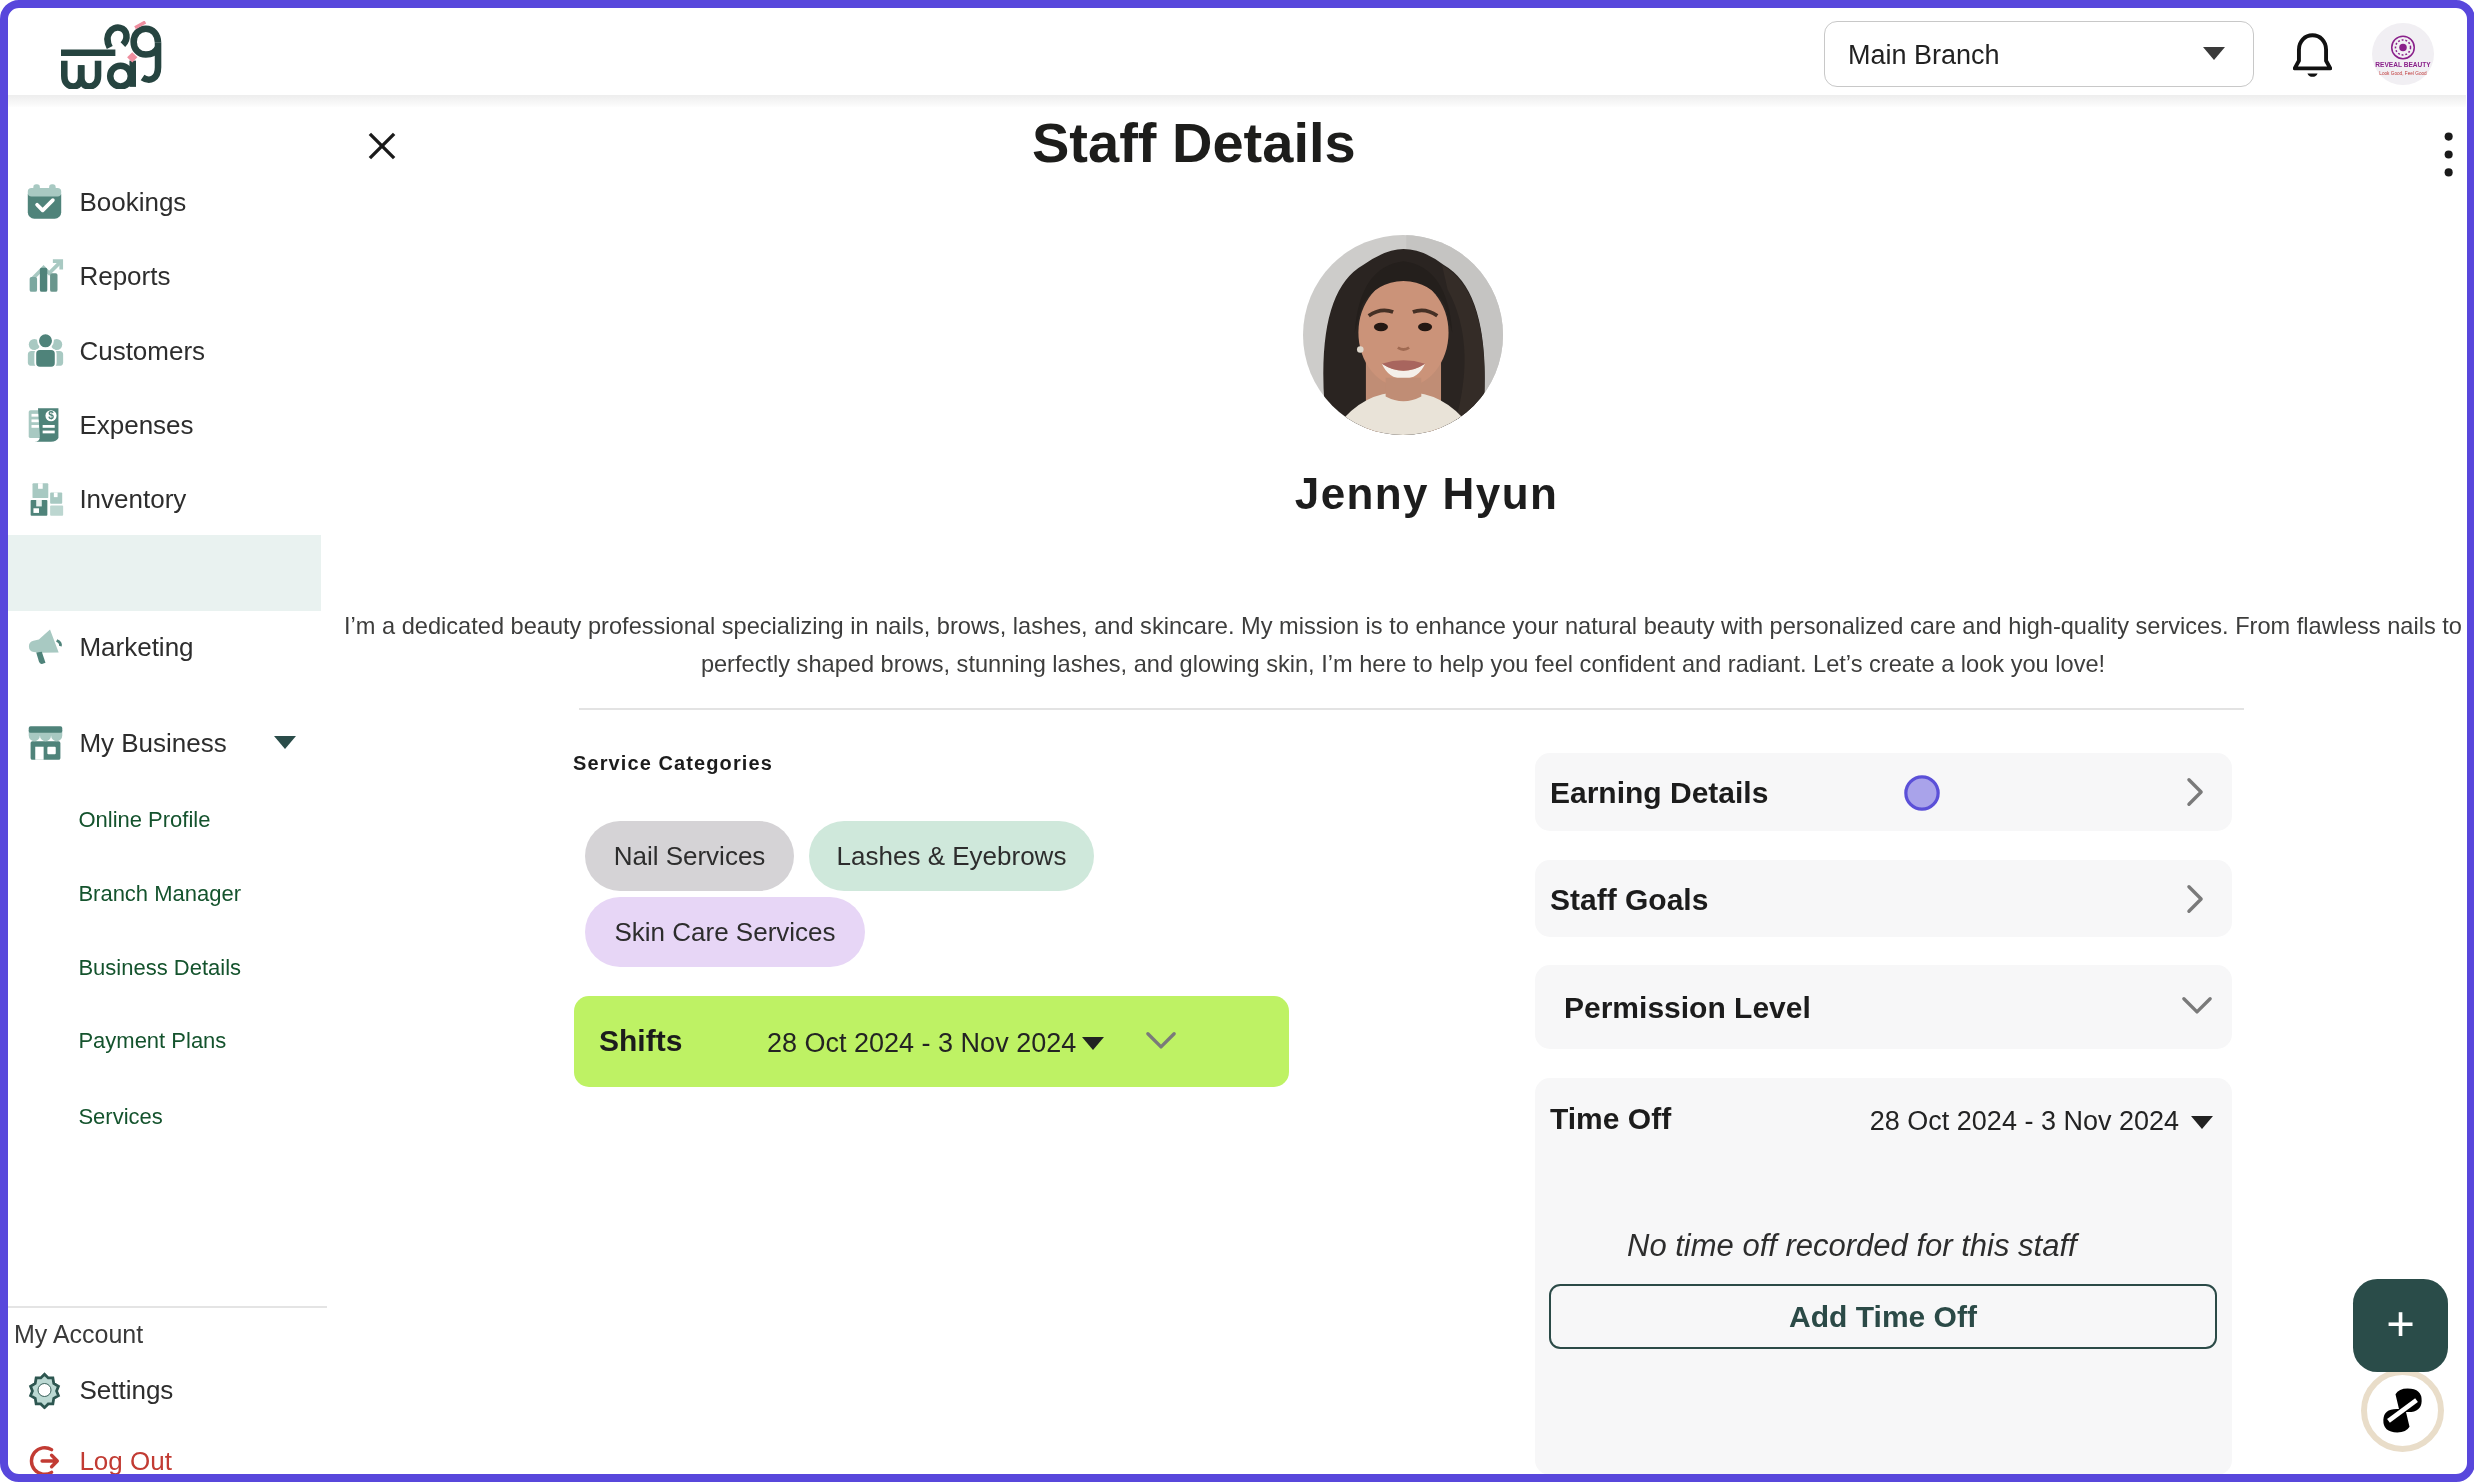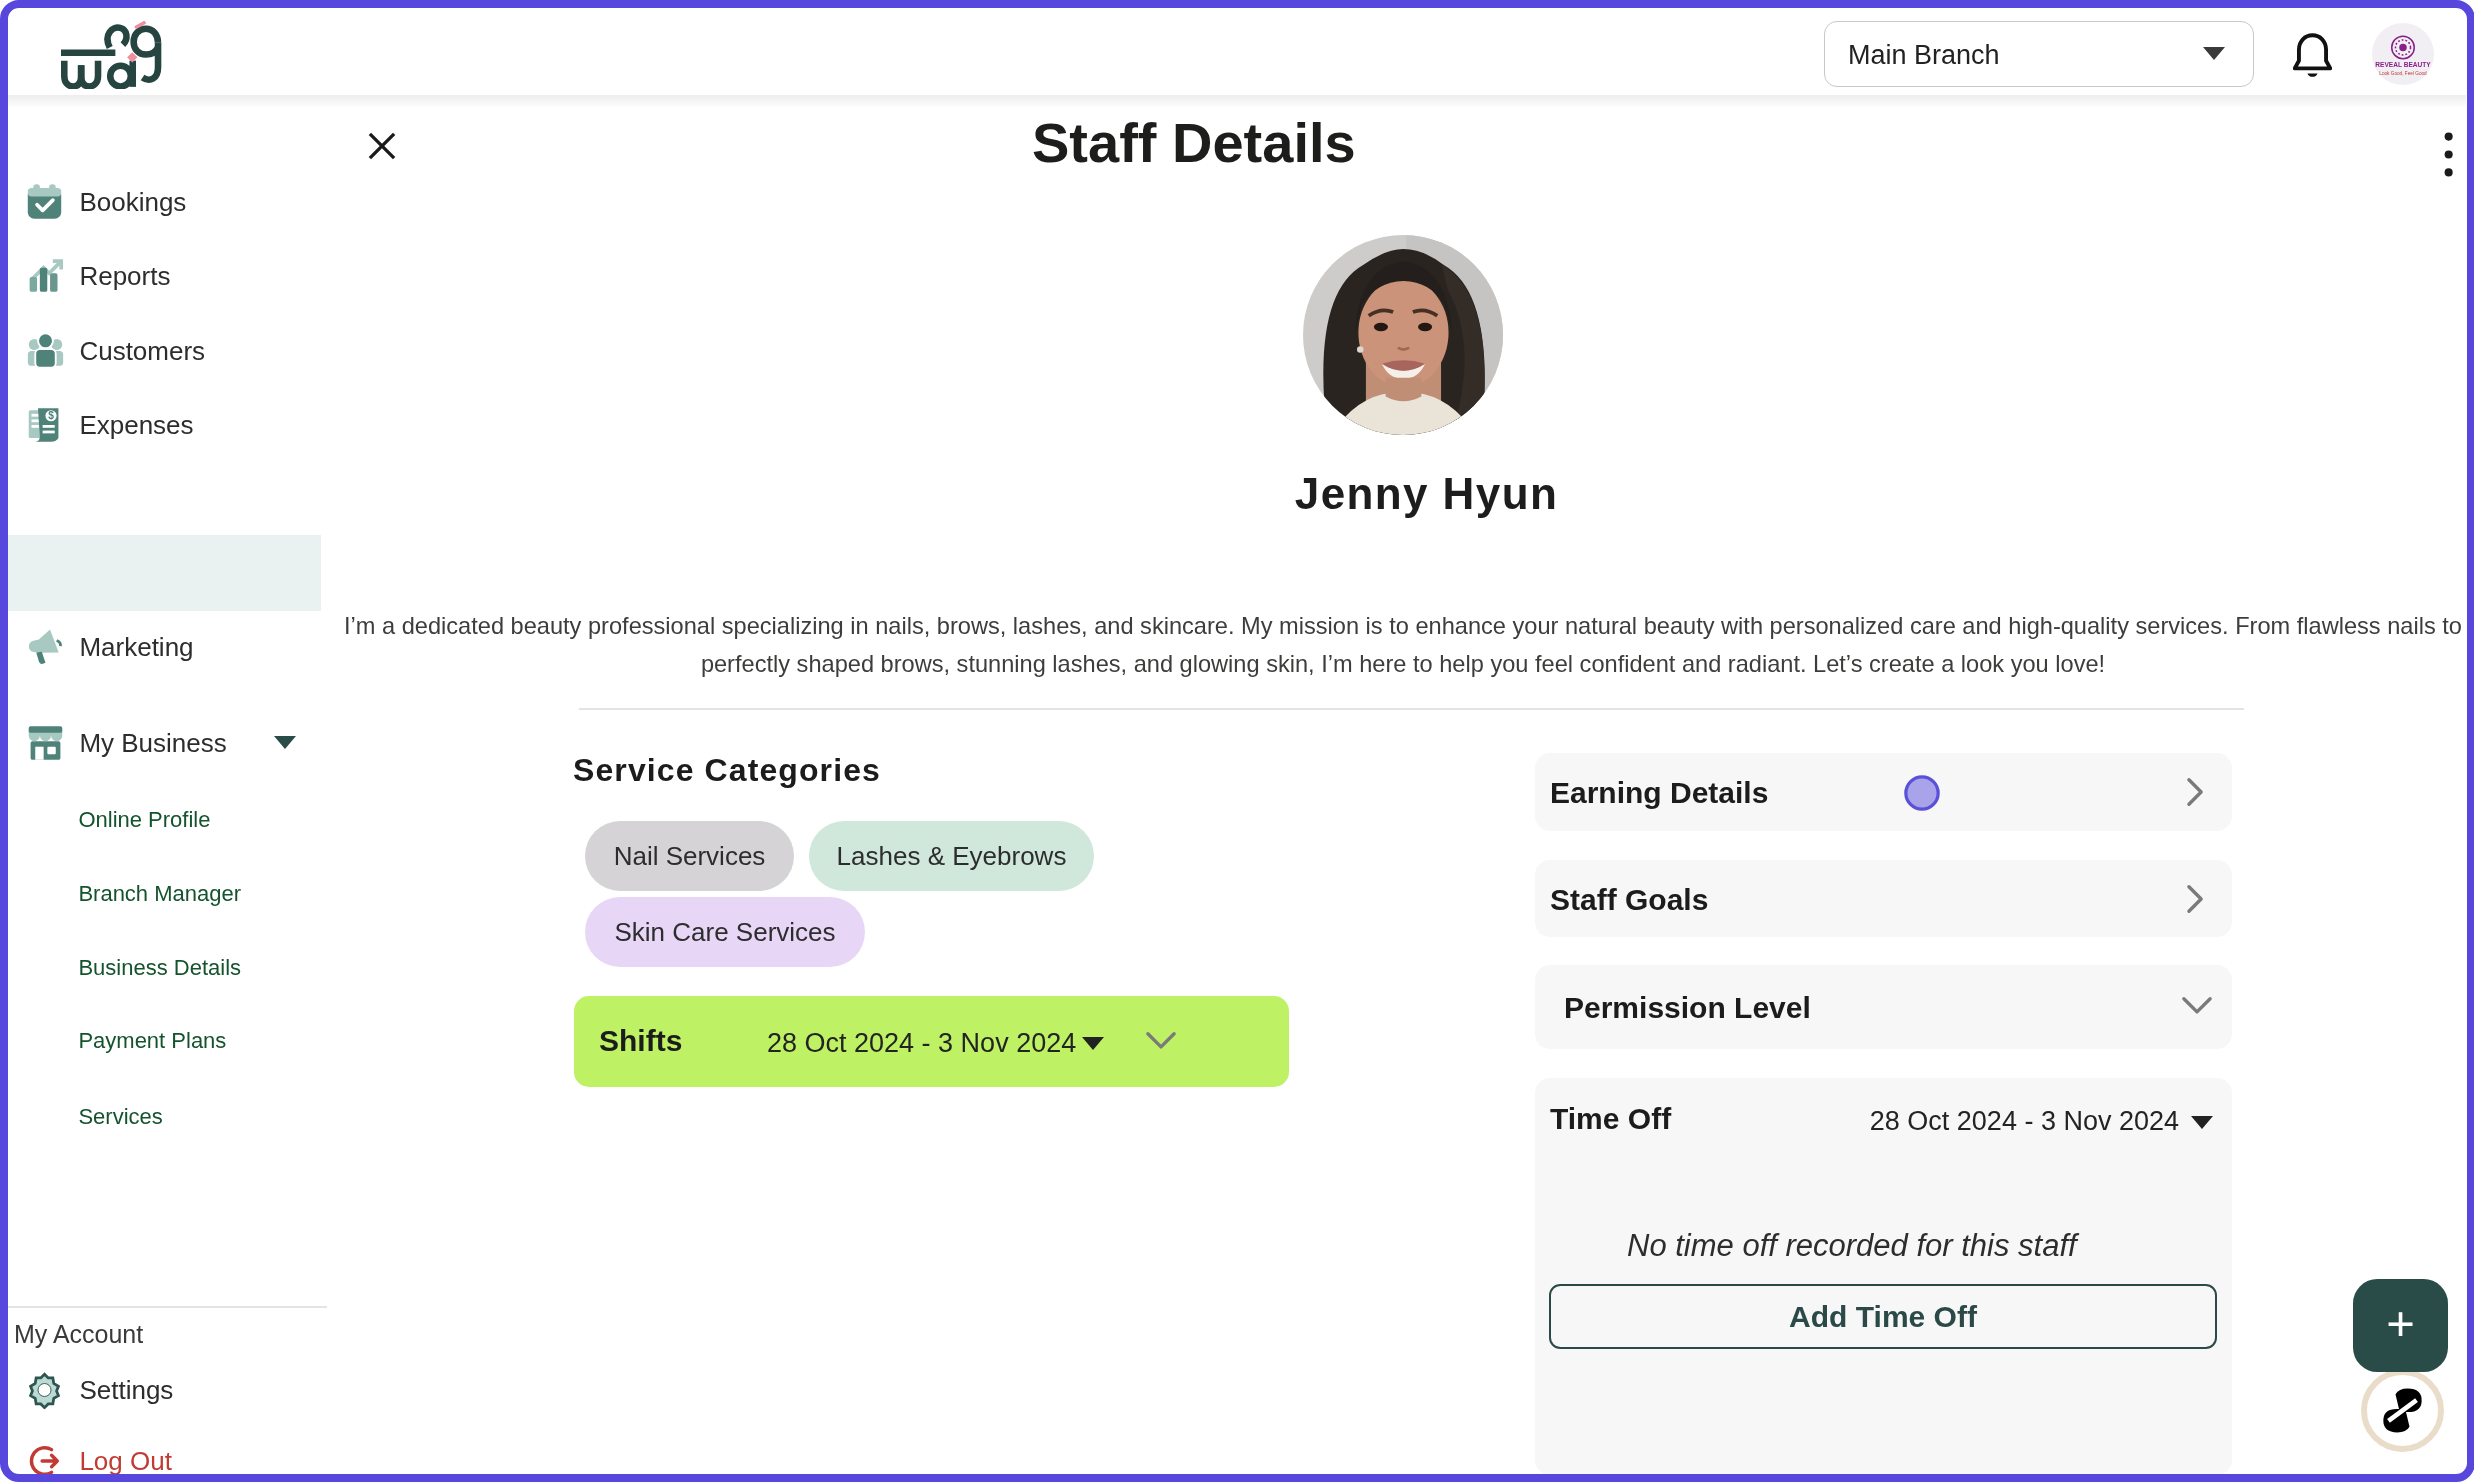--- a/index.html
+++ b/index.html
@@ -23,21 +23,21 @@
 #acctlbl{position:absolute;left:5.6px;top:1224px;font-size:25px;color:#3a3a3a}
 
 #xbtn line{stroke:#1a1a1a;stroke-width:3.6}
 #dots3 circle{fill:#1a1a1a}
 #title{position:absolute;left:1032px;top:110px;width:750px;text-align:left;font-size:56px;font-weight:700;color:#1d1d1b;letter-spacing:0px}
 #name{position:absolute;left:1056px;top:469px;width:741px;text-align:center;font-size:44px;font-weight:700;letter-spacing:1.4px;color:#1d1d1d}
 #phone{position:absolute;left:1054px;top:552px;width:741px;text-align:center;font-size:27px;color:#2e2e2e}
 #bio{position:absolute;left:338px;top:607px;width:2130px;text-align:center;font-size:23.6px;line-height:38px;color:#3d3d3c}
 #biodiv{position:absolute;left:579px;top:708px;width:1665px;height:1.9px;background:#e3e3e3}
 
-#svccat{position:absolute;left:573px;top:752px;font-size:32px;font-weight:700;letter-spacing:1.1px;color:#1c1c1c}
+#svccat{position:absolute;left:573px;top:752px;font-size:20px;font-weight:700;letter-spacing:1.1px;color:#1c1c1c}
 .chip{position:absolute;border-radius:36px;font-size:26px;color:#2d2d2d;display:flex;align-items:center;justify-content:center}
 #chip1{left:585px;top:821px;width:209px;height:70px;background:#d5d3d6}
 #chip2{left:809px;top:821px;width:285px;height:70px;background:#cfe8db}
 #chip3{left:585px;top:897px;width:280px;height:70px;background:#e7d6f6}
 #shifts{position:absolute;left:574px;top:996px;width:715px;height:91px;background:#bef264;border-radius:15px}
 #shifts .lbl{position:absolute;left:25px;top:28px;font-size:30px;font-weight:700;color:#1c1c1c}
 #shiftdate{position:absolute;left:193px;top:32px;font-size:27px;color:#232323}
 #shifttri{position:absolute;left:508px;top:41px;border-left-width:11.3px;border-right-width:11.3px;border-top-width:13px;border-top-color:#222}
 
 .panel{position:absolute;left:1535px;width:697px;background:#f7f7f8;border-radius:15px}
@@ -143,20 +143,33 @@
       <rect x="7" y="22" width="8" height="3" fill="#fff"></rect>
       <path d="M14 4 h22 v32 q-2 4 -8 4 h-18 q6 0 6 -6 z" fill="#4f837a"></path>
       <circle cx="28" cy="12" r="6" fill="#fff"></circle>
       <text x="28" y="16" font-size="11" text-anchor="middle" fill="#4f837a" font-weight="bold">$</text>
       <rect x="19" y="22" width="13" height="3" fill="#fff"></rect>
       <rect x="19" y="28" width="13" height="3" fill="#fff"></rect>
     </svg>
     <span class="txt">Expenses</span>
   </div>
 
+  <div class="mitem" style="top:365px">
+    <svg class="ic" width="41" height="39" viewBox="0 0 44 42">
+      <rect x="8" y="4" width="17" height="16" rx="1" fill="#a8c9c2"></rect>
+      <rect x="14" y="4" width="5" height="6" fill="#fff"></rect>
+      <rect x="6" y="22" width="18" height="17" rx="1" fill="#4f837a"></rect>
+      <rect x="12" y="22" width="6" height="7" fill="#e8f1ef"></rect>
+      <rect x="9" y="31" width="6" height="5" fill="#fff"></rect>
+      <rect x="27" y="14" width="13" height="12" rx="1" fill="#a8c9c2"></rect>
+      <rect x="31" y="14" width="4" height="5" fill="#fff"></rect>
+      <rect x="27" y="28" width="14" height="11" rx="1" fill="#bcd6d0"></rect>
+    </svg>
+    <span class="txt">Inventory</span>
+  </div>
 
 
   <div class="mitem" style="top:513px">
     <svg class="ic" width="41" height="39" viewBox="0 0 44 42">
       <path d="M30 4 L34 30 L14 26 L8 24 Q3 22 4 17 Q5 12 10 12 L16 12 Z" fill="#a8c9c2" transform="rotate(-12 20 18)"></path>
       <path d="M12 27 l3 10 q1 3 4 2 l3 -1 -4 -12 z" fill="#4f837a"></path>
       <path d="M34 14 q5 2 4 6" stroke="#4f837a" stroke-width="3" fill="none"></path>
     </svg>
     <span class="txt">Marketing</span>
   </div>

